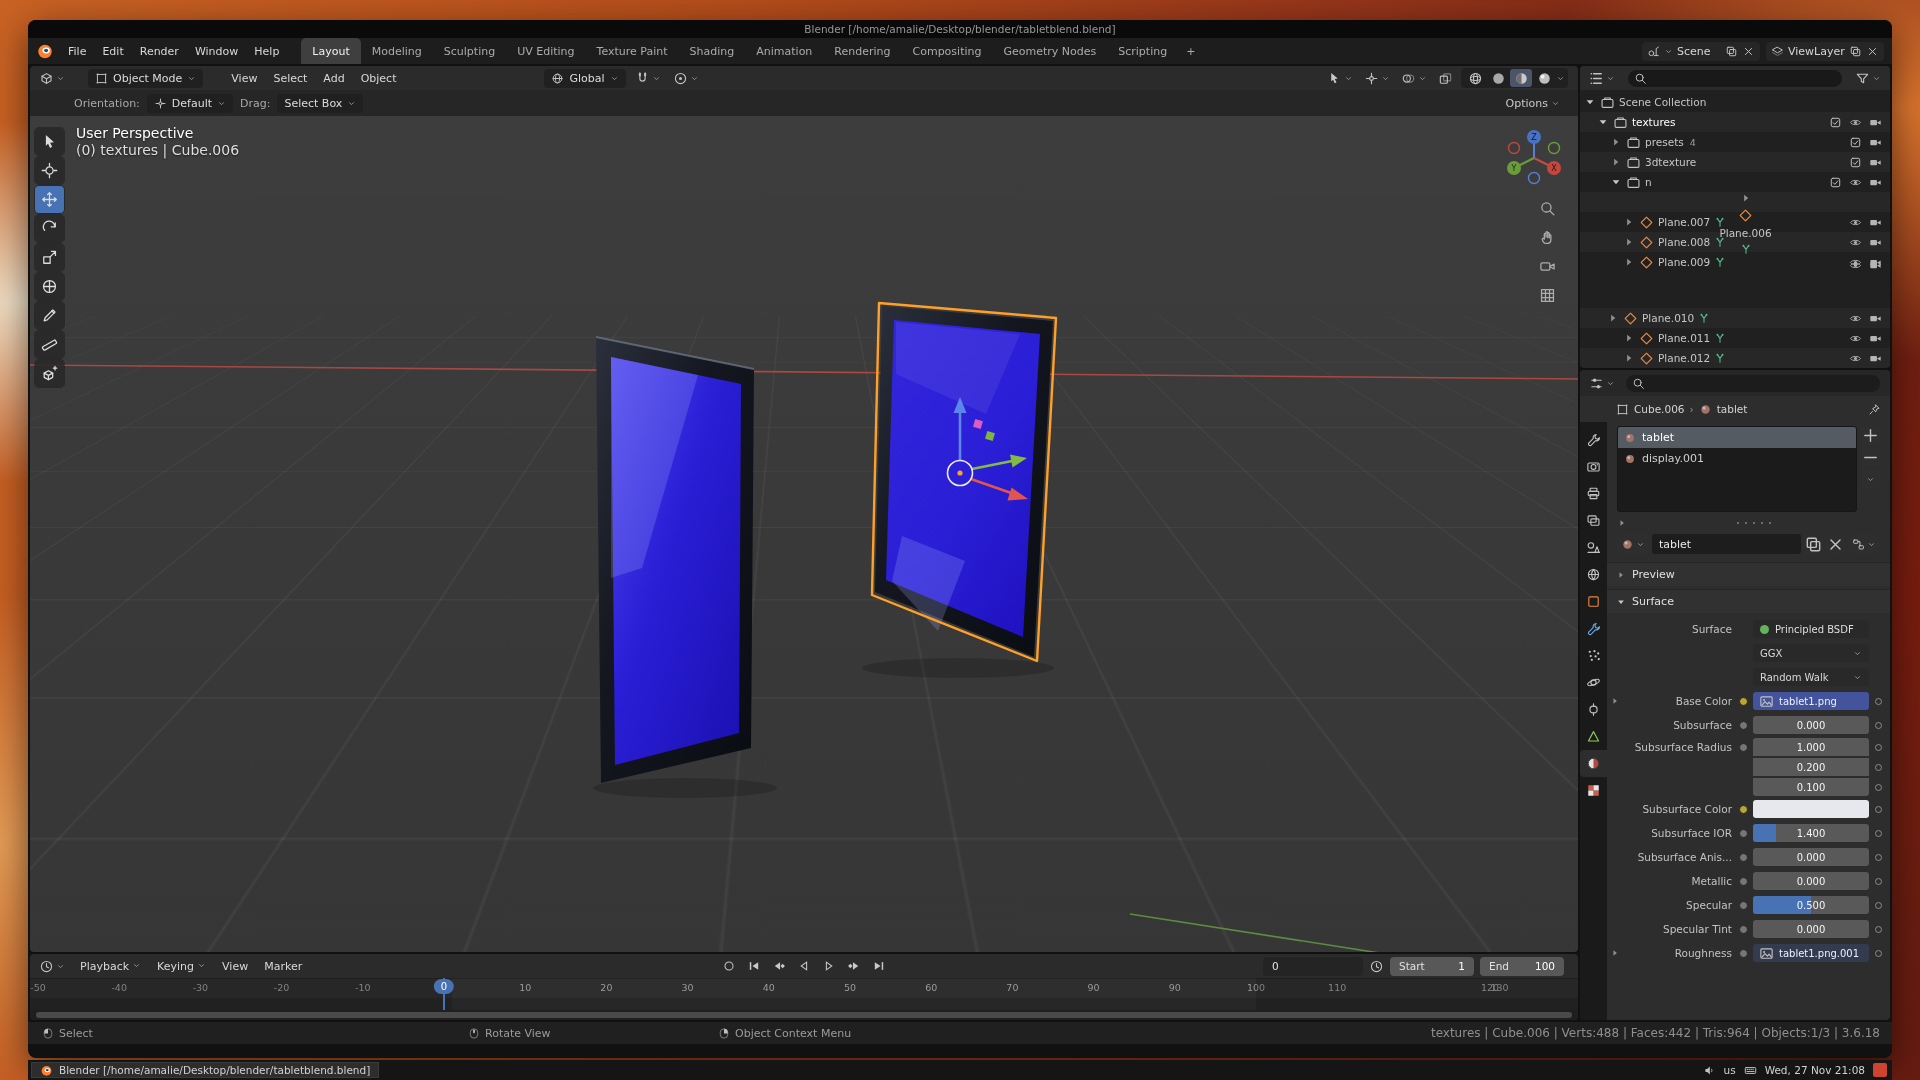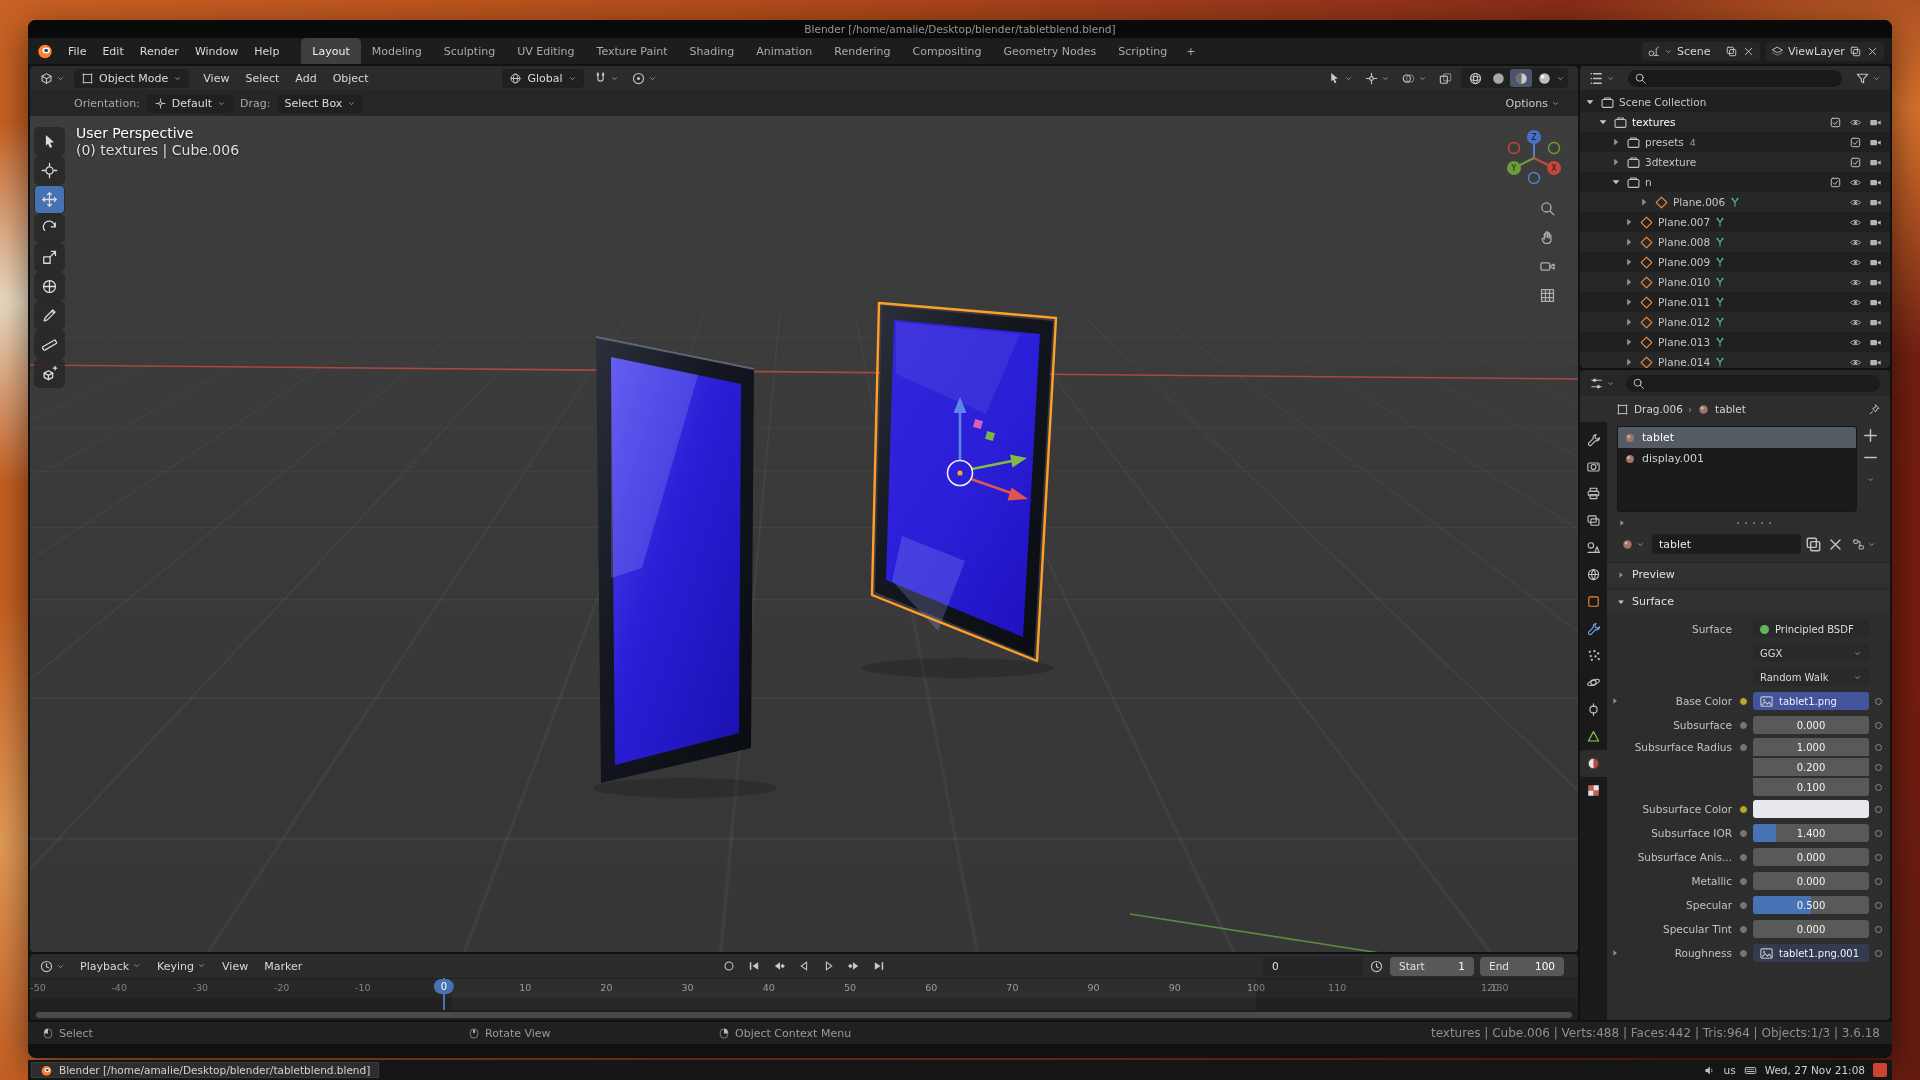--- a/index.html
+++ b/index.html
@@ -25,21 +25,21 @@
 .menubar{display:flex;align-items:center}
 .menu-item{padding:3px 8px;border-radius:4px;color:#d8d8d8;white-space:nowrap}
 .ws-tabs{display:flex;align-items:stretch;margin-left:12px;height:26px}
 .ws-tab{display:flex;align-items:center;padding:0 11px;color:#ababab;white-space:nowrap}
 .ws-tab.active{background:#3f3f3f;color:#f0f0f0;border-radius:5px 5px 0 0}
 .ws-add{display:flex;align-items:center;padding:0 8px;color:#ababab}
 .topbar-right{margin-left:auto;display:flex;align-items:center;gap:6px}
 .db-widget{display:flex;align-items:center;gap:4px;background:#262626;border-radius:4px;height:19px;padding:0 5px;min-width:118px}
 .db-text{flex:1;color:#d6d6d6}
 
-.vp-header{position:absolute;left:2px;top:46px;width:1548px;height:24px;background:#2b2b2b;border-radius:4px 4px 0 0;display:flex;align-items:center;gap:6px;padding:0 6px}
+.vp-header{position:absolute;left:2px;top:46px;width:1548px;height:24px;background:#2b2b2b;border-radius:4px 4px 0 0;display:flex;align-items:center;gap:20px;padding:0 6px}
 .hbtn{display:flex;align-items:center;gap:2px;padding:2px 3px;border-radius:3px}
 .dd{display:flex;align-items:center;gap:5px;background:#202020;border-radius:4px;height:19px;padding:0 7px;color:#dcdcdc;white-space:nowrap}
 .vph-center{display:flex;align-items:center;gap:6px;margin-left:120px}
 .vph-right{margin-left:auto;display:flex;align-items:center;gap:5px;padding-right:4px}
 .shade-group{display:flex;align-items:center;gap:1px;background:#202020;border-radius:4px;padding:1px 3px}
 .shade-btn{display:flex;align-items:center;justify-content:center;width:22px;height:18px;border-radius:3px}
 .shade-btn.active{background:#4c546a}
 .vp-tools{position:absolute;left:2px;top:70px;width:1548px;height:26px;background:#262626;display:flex;align-items:center;gap:7px;padding:0 12px 0 44px}
 .ts-label{color:#a8a8a8}
 .ts-right{margin-left:auto;display:flex;align-items:center;gap:3px;color:#c8c8c8;padding-right:6px}
@@ -776,21 +776,21 @@
               </svg>
             </span>
             <span class="icon">
               <svg viewBox="0 0 16 16">
                 <rect x="1.6" y="5" width="8.2" height="6.4" rx="1.2" fill="#b5b5b5"></rect>
                 <path d="M9.8 8.2l4.6-2.6v5.2z" fill="#b5b5b5"></path>
               </svg>
             </span>
           </span>
         </div>
-        <div class="ol-row" style="padding-left: 58px;">
+        <div class="ol-row" style="padding-left: 25px; flex-direction: column;">
           <span class="ol-arrow">
             <svg viewBox="0 0 16 16">
               <path d="M5.5 3.5l5.5 4.5-5.5 4.5z" fill="#8f8f8f"></path>
             </svg>
           </span>
           <span class="icon">
             <svg viewBox="0 0 16 16" fill="none" stroke="#e8883a" stroke-width="1.2" stroke-linecap="round" stroke-linejoin="round">
               <rect x="4" y="4" width="8" height="8" transform="rotate(45 8 8)"></rect>
             </svg>
           </span>
@@ -912,21 +912,21 @@
               </svg>
             </span>
             <span class="icon">
               <svg viewBox="0 0 16 16">
                 <rect x="1.6" y="5" width="8.2" height="6.4" rx="1.2" fill="#b5b5b5"></rect>
                 <path d="M9.8 8.2l4.6-2.6v5.2z" fill="#b5b5b5"></path>
               </svg>
             </span>
           </span>
         </div>
-        <div class="ol-row" style="padding-left: 43px;">
+        <div class="ol-row" style="padding-left: 27px; margin-top: 36px;">
           <span class="ol-arrow">
             <svg viewBox="0 0 16 16">
               <path d="M5.5 3.5l5.5 4.5-5.5 4.5z" fill="#8f8f8f"></path>
             </svg>
           </span>
           <span class="icon">
             <svg viewBox="0 0 16 16" fill="none" stroke="#e8883a" stroke-width="1.2" stroke-linecap="round" stroke-linejoin="round">
               <rect x="4" y="4" width="8" height="8" transform="rotate(45 8 8)"></rect>
             </svg>
           </span>
@@ -1121,21 +1121,21 @@
       <div class="pr-breadcrumb">
         <span class="icon sm">
             <svg viewBox="0 0 16 16" fill="none" stroke="#c2c2c2" stroke-width="1.2" stroke-linecap="round" stroke-linejoin="round">
               <rect x="3" y="3" width="10" height="10" rx="1"></rect>
               <circle cx="3" cy="3" r="1.1" fill="#c2c2c2" stroke="none"></circle>
               <circle cx="13" cy="3" r="1.1" fill="#c2c2c2" stroke="none"></circle>
               <circle cx="3" cy="13" r="1.1" fill="#c2c2c2" stroke="none"></circle>
               <circle cx="13" cy="13" r="1.1" fill="#c2c2c2" stroke="none"></circle>
             </svg>
           </span>
-        <span>Drag.006</span>
+        <span>Cube.006</span>
         <span class="bc-sep">›</span>
         <span class="icon sm">
             <svg viewBox="0 0 16 16">
               <circle cx="8" cy="8" r="5.2" fill="#a07468"></circle>
               <circle cx="6.3" cy="6.2" r="1.9" fill="#e0c4bb" opacity=".8"></circle>
             </svg>
           </span>
         <span>tablet</span>
         <span class="icon sm" style="margin-left:auto">
             <svg viewBox="0 0 16 16" fill="none" stroke="#c2c2c2" stroke-width="1.2" stroke-linecap="round" stroke-linejoin="round">

